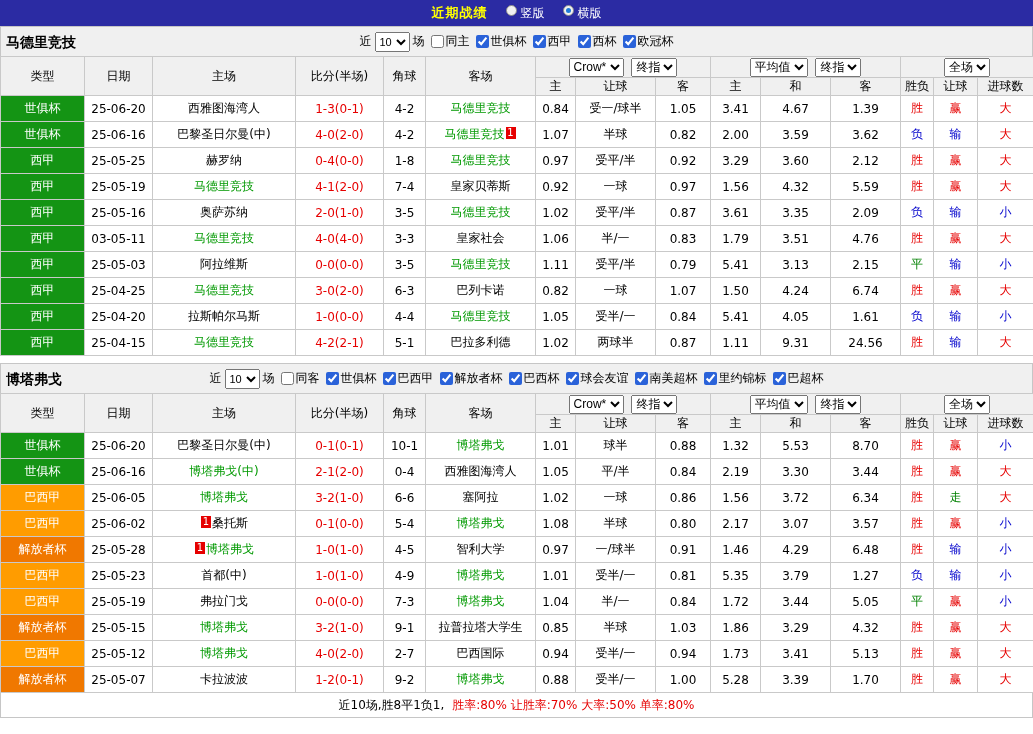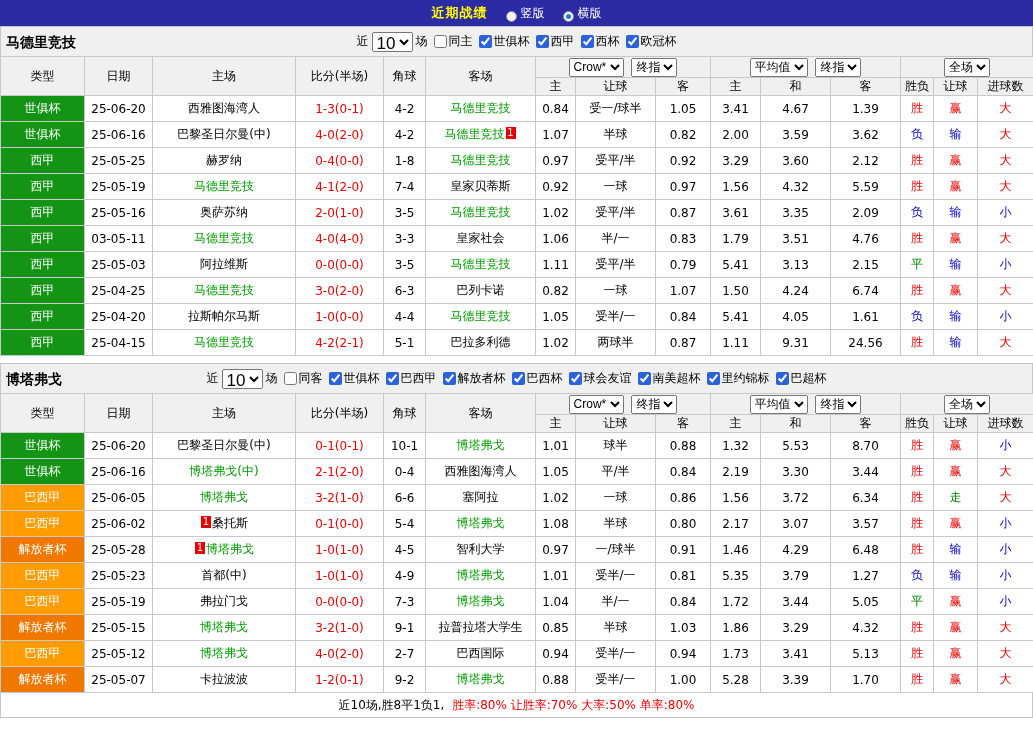--- a/index.html
+++ b/index.html
@@ -1,27 +1,27 @@
 <!DOCTYPE html>
 <html><head>
 <meta charset="utf-8">
 <style>
   *{margin:0;padding:0;box-sizing:border-box}
   body{width:1033px;background:#fff;color:#000;font-family:"DejaVu Sans","Liberation Sans",sans-serif;font-size:12px}
   .topbar{height:26px;background:#2b2ba3;display:flex;align-items:center;justify-content:center;gap:18px}
   .topbar-title{font-size:13px;font-weight:bold;color:#ffff00;letter-spacing:1px}
-  .layout-option{display:inline-flex;align-items:flex-end;gap:4px;color:#fff;cursor:pointer}
+  .layout-option{display:inline-flex;align-items:flex-start;gap:4px;color:#fff;cursor:pointer}
   .radio{width:11px;height:11px;border-radius:50%;background:#f2f2f2;border:1px solid #8b8b8b;display:inline-block;position:relative}
   .radio.selected::after{content:"";position:absolute;left:2px;top:2px;width:5px;height:5px;border-radius:50%;background:#1f7bd9}
   .team-section{width:1033px}
   .team-section + .team-section{margin-top:7px}
   .filter-row{position:relative;height:30px;background:#f0f0f0;border:1px solid #c6c6c6;border-bottom:none;display:flex;align-items:center;justify-content:center}
   .team-name{position:absolute;left:5px;top:0;height:30px;line-height:30px;font-weight:bold;font-size:14px}
   .filter-controls{display:flex;align-items:center}
-  .filter-controls select{font-size:17px;margin:0 3px;height:20px}
+  .filter-controls select{font-size:11px;margin:0 3px;height:20px}
   .comp-item{display:inline-flex;align-items:center;cursor:pointer}
   .comp-item input{margin:0 2px 0 6px;width:13px;height:13px;accent-color:#2a62d9}
   table.results{border-collapse:collapse;table-layout:fixed;width:1033px;background:#fff}
   .results th,.results td{border:1px solid #c9c9c9;text-align:center;font-size:12px;font-weight:normal;white-space:nowrap;overflow:hidden;padding:0;vertical-align:middle}
   .results thead th{background:#f0f0f0}
   .results thead tr:first-child th{height:21px}
   .results thead tr:last-child th{height:17px}
   .results thead select{font-size:12px;margin:0 2px;height:19px;max-width:95%}
   .results tbody td{height:26px}
   .type-cell{color:#fff}

